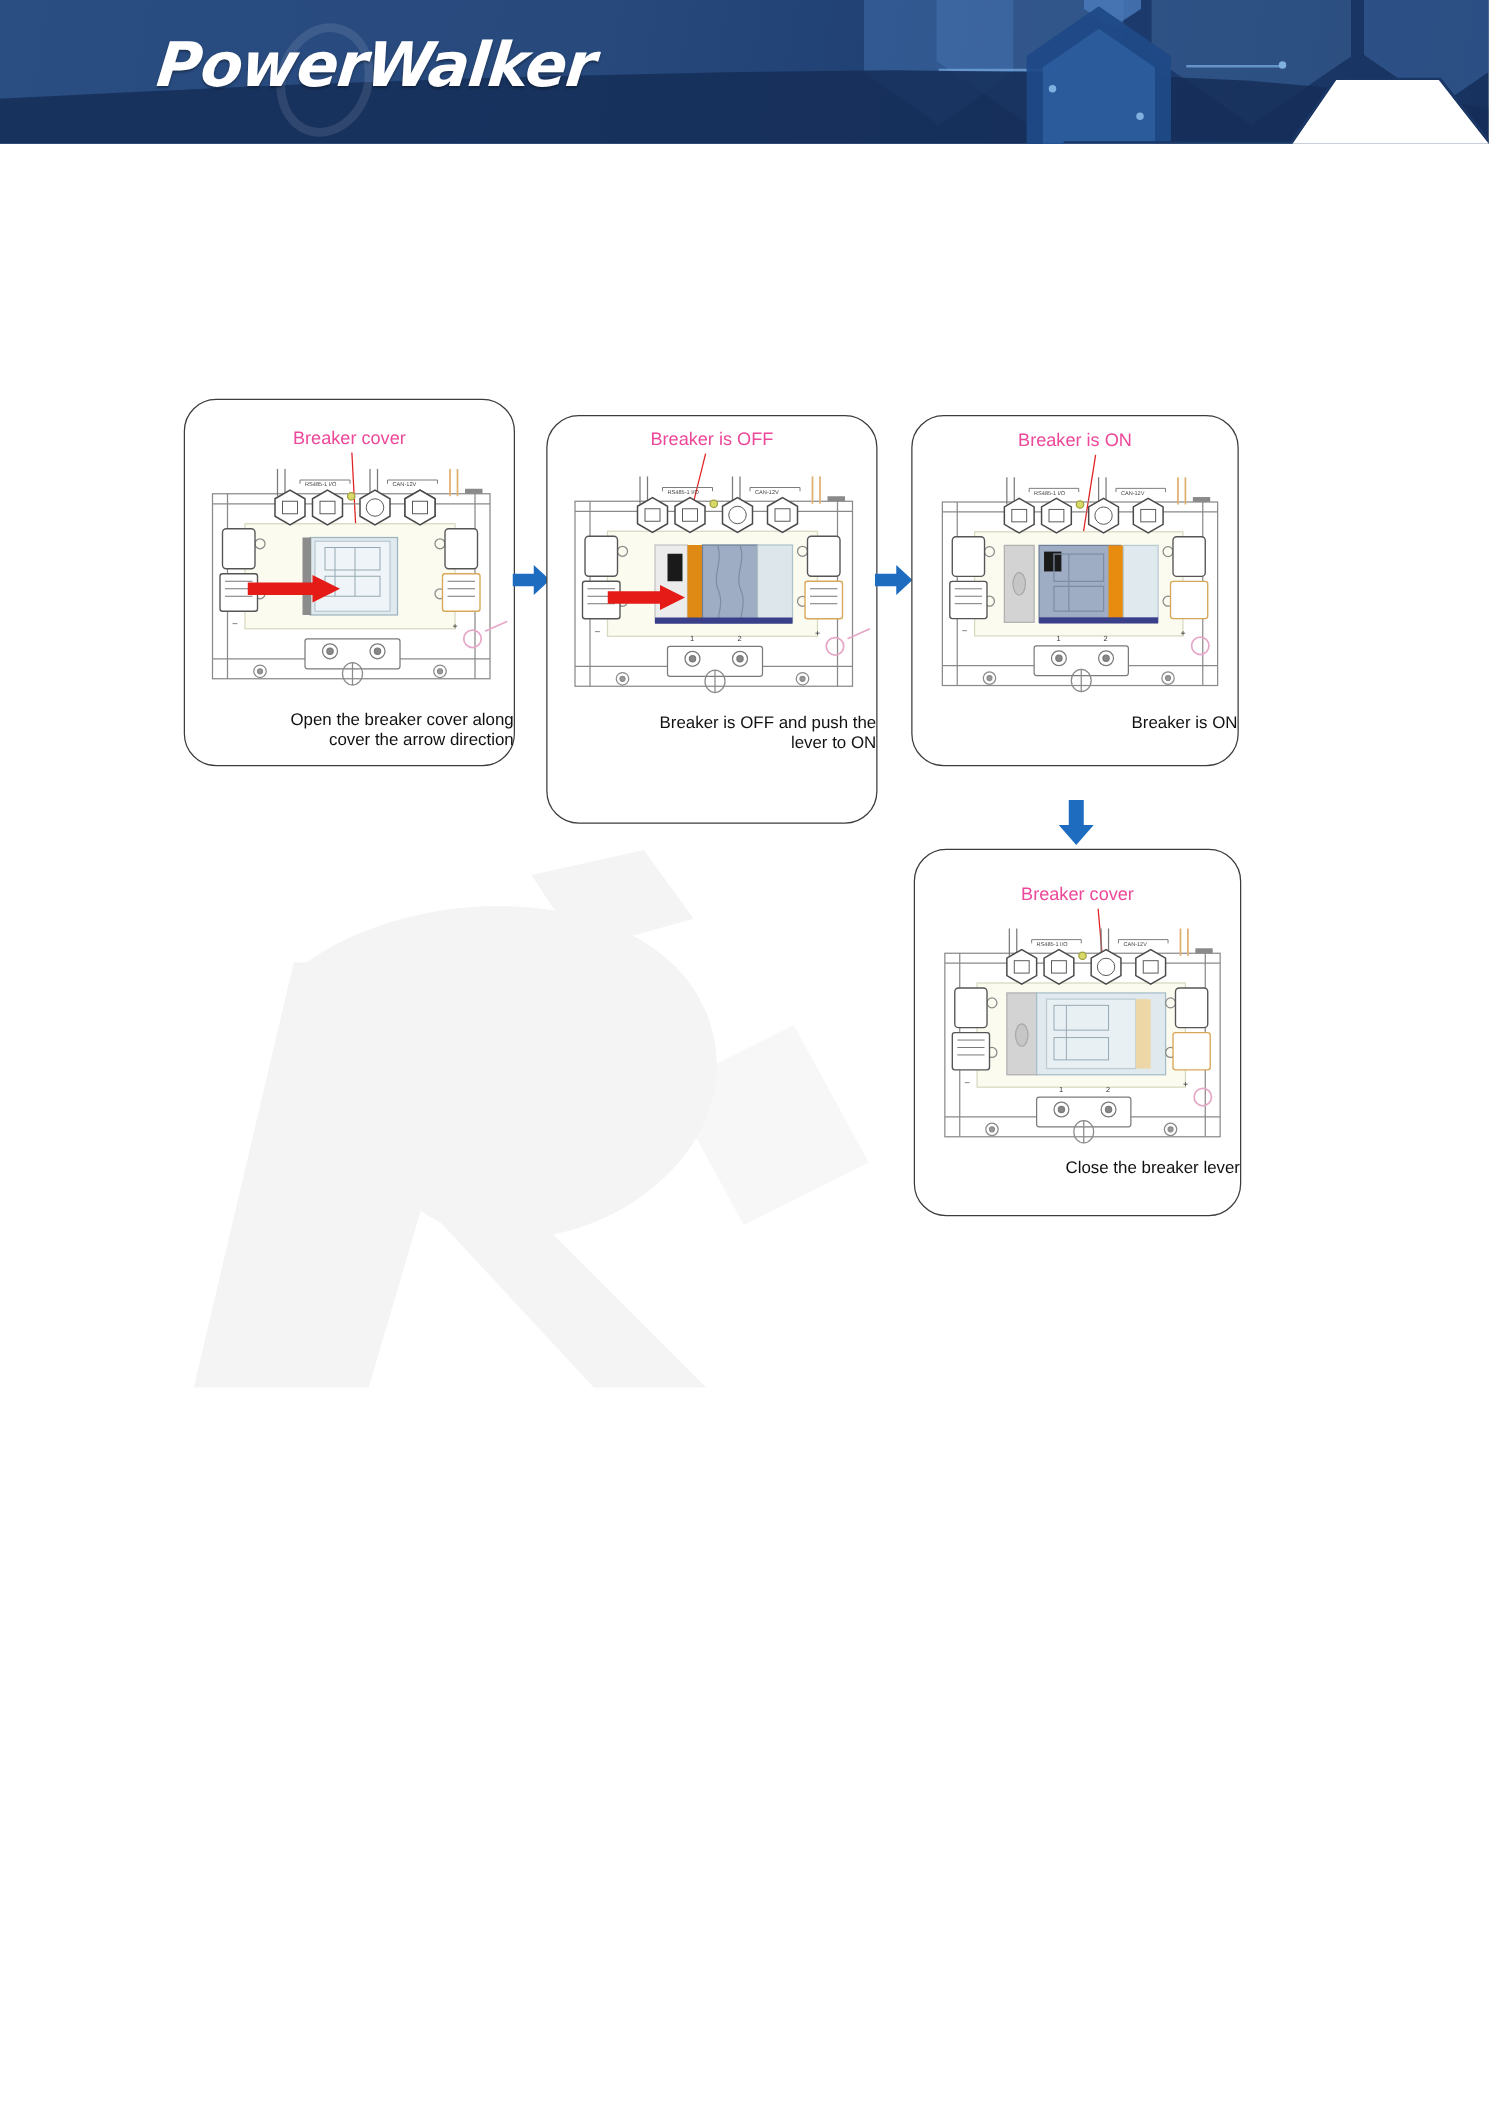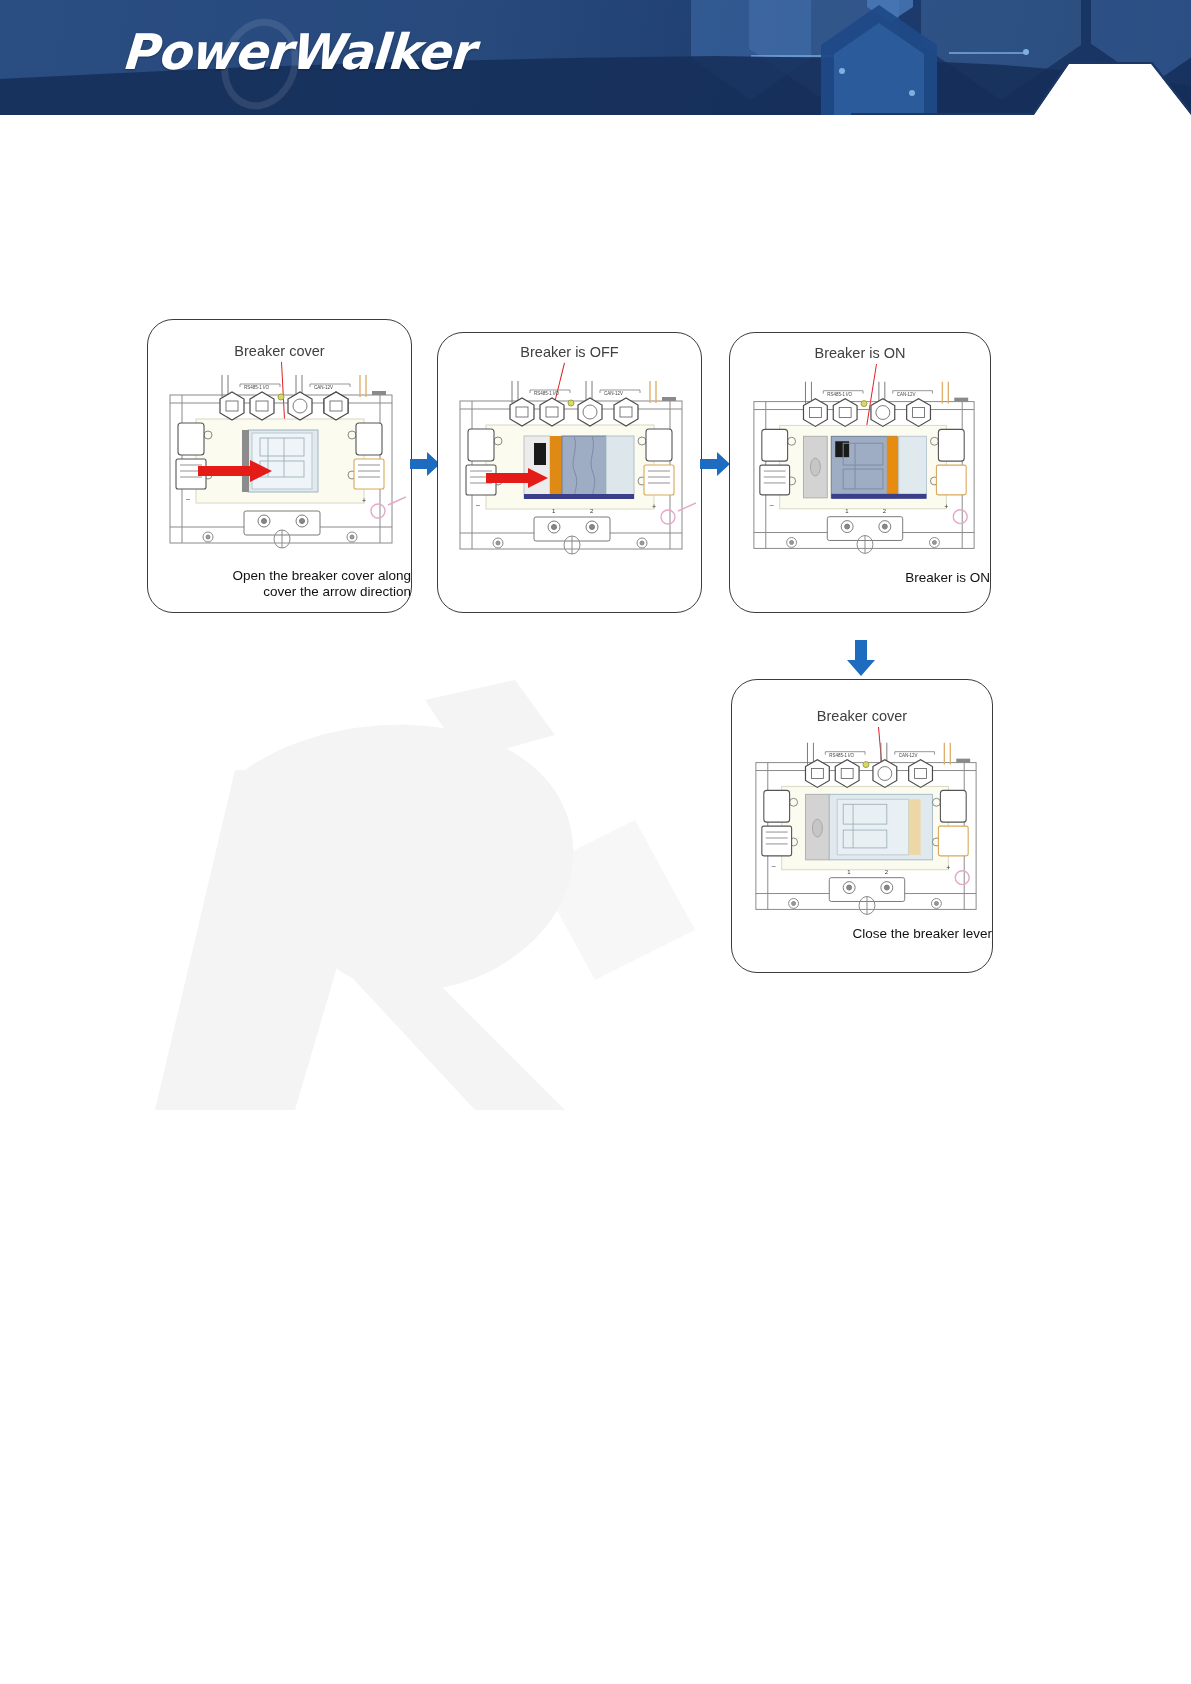--- a/index.html
+++ b/index.html
@@ -70,21 +70,21 @@
   
   .panel{
     position:absolute;
     border:1.2px solid #3c3c3c;
     border-radius:26px;
     background:#ffffff;
     box-sizing:border-box;
   }
   .callout{
     position:absolute;
-    font-size:14.5px;color:#404040;
+    font-size:14.5px;color:#ec4899;
     white-space:nowrap;
     font-family:"Liberation Sans", sans-serif;
   }
   .leader{position:absolute;background:#e02020;width:1.4px;transform-origin:top center;}
   .caption{
     position:absolute;left:0;width:100%;
     text-align:right;font-size:13.5px;color:#111;line-height:16px;
   }
   .device{position:absolute;}
   .arrow-blue{position:absolute;}
@@ -252,21 +252,21 @@
   <div class="caption" style="top:248px;">
     <div>Open the breaker cover along</div>
     <div>cover the arrow direction</div>
   </div>
 </div>
 
 <svg class="arrow-blue" style="left:410px;top:452px;" width="30" height="24" viewBox="0 0 30 24">
   <path d="M0,7 L17,7 L17,0 L30,12 L17,24 L17,17 L0,17 Z" fill="#1d6cc0"></path>
 </svg>
 
-<div class="panel" id="p2" style="left:437px;top:332px;width:265px;height:281px;">
+<div class="panel" id="p2" style="left:437px;top:332px;width:265px;height:327px;">
 
   <div class="callout" style="left:0;top:11px;width:100%;text-align:center;">Breaker is OFF</div>
   <div class="leader" style="left:126px;top:30px;height:94px;transform:rotate(14deg);"></div>
 
   <svg class="device" style="left:8px;top:48px;" width="250" height="190" viewBox="0 0 250 190">
     <g stroke="#8a8a8a" stroke-width="1" fill="none">
       <rect x="14" y="20" width="222" height="148"></rect>
       <line x1="14" y1="28" x2="236" y2="28"></line>
         <line x1="14" y1="152" x2="236" y2="152"></line>
       <line x1="26" y1="20" x2="26" y2="168"></line>
@@ -358,20 +358,24 @@
         <circle cx="196" cy="162" r="2" fill="#999"></circle>
       <ellipse cx="126" cy="164" rx="8" ry="9"></ellipse>
         <line x1="126" y1="155" x2="126" y2="173"></line>
     </g>
   </svg>
 
   <svg class="red-arrow" style="left:48px;top:135px;" width="62" height="20" viewBox="0 0 62 20">
     <path d="M0,5 L42,5 L42,0 L62,10 L42,20 L42,15 L0,15 Z" fill="#e51b17"></path>
   </svg>
 
+  <div class="caption" style="top:237px;">
+    <div>Breaker is OFF and push the</div>
+    <div>lever to ON</div>
+  </div>
 </div>
 
 <svg class="arrow-blue" style="left:700px;top:452px;" width="30" height="24" viewBox="0 0 30 24">
   <path d="M0,7 L17,7 L17,0 L30,12 L17,24 L17,17 L0,17 Z" fill="#1d6cc0"></path>
 </svg>
 
 <div class="panel" id="p3" style="left:729px;top:332px;width:262px;height:281px;">
 
   <div class="callout" style="left:0;top:12px;width:100%;text-align:center;">Breaker is ON</div>
   <div class="leader" style="left:146px;top:31px;height:92px;transform:rotate(9deg);"></div>

